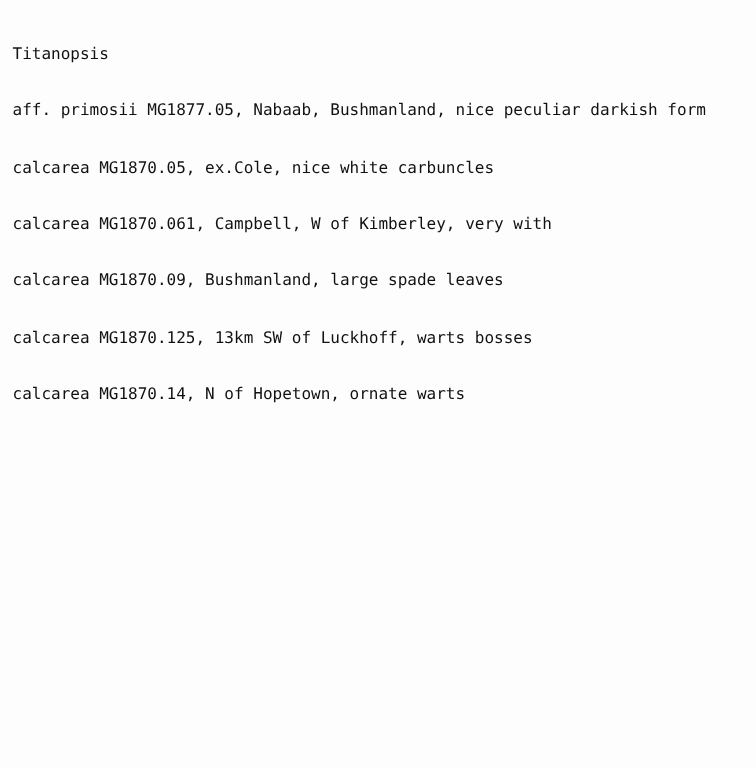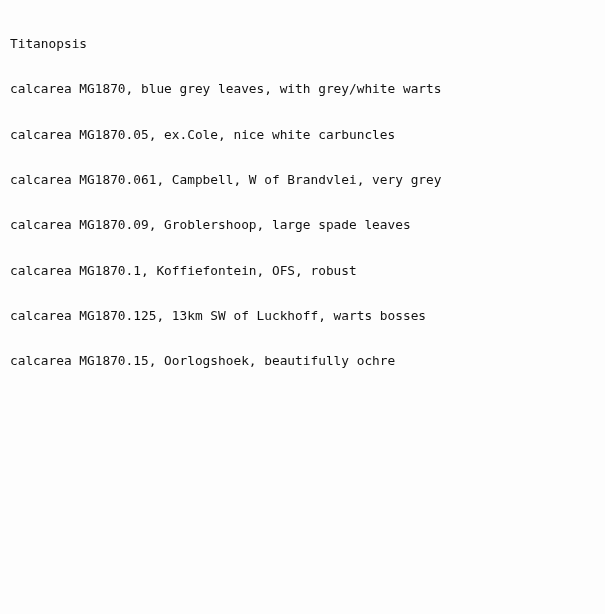--- a/index.html
+++ b/index.html
@@ -25,27 +25,26 @@
   .line {
     height: 15.1px;
     white-space: pre;
   }
 </style>
 </head>
 <body>
 
 <div class="page">
   <div class="line">Titanopsis</div>
-  <div class="line">calcarea MG1870, blue grey leaves, with grey/white warts</div>
+  <div class="line">aff. primosii MG1877.05, Nabaab, Bushmanland, nice peculiar darkish form</div>
   <div class="line">calcarea MG1870.05, ex.Cole, nice white carbuncles</div>
-  <div class="line">calcarea MG1870.061, Campbell, W of Brandvlei, very grey</div>
-  <div class="line">calcarea MG1870.09, Groblershoop, large spade leaves</div>
-  <div class="line">calcarea MG1870.1, Koffiefontein, OFS, robust</div>
+  <div class="line">calcarea MG1870.061, Campbell, W of Kimberley, very with</div>
+  <div class="line">calcarea MG1870.09, Bushmanland, large spade leaves</div>
   <div class="line">calcarea MG1870.125, 13km SW of Luckhoff, warts bosses</div>
-  <div class="line">calcarea MG1870.15, Oorlogshoek, beautifully ochre</div>
+  <div class="line">calcarea MG1870.14, N of Hopetown, ornate warts</div>
   
   
   
   
   
   
   
   
   
   

